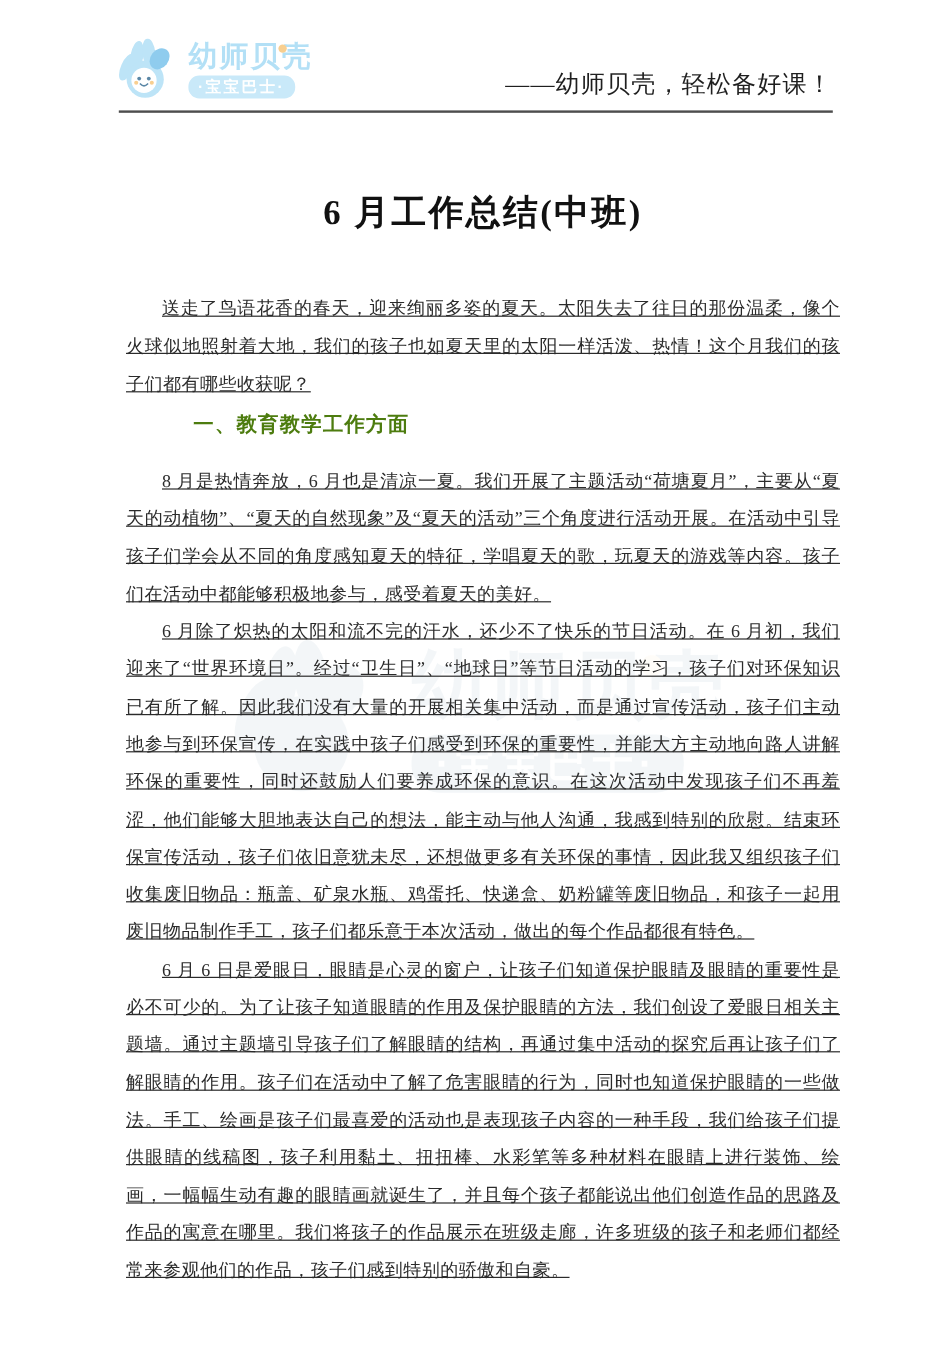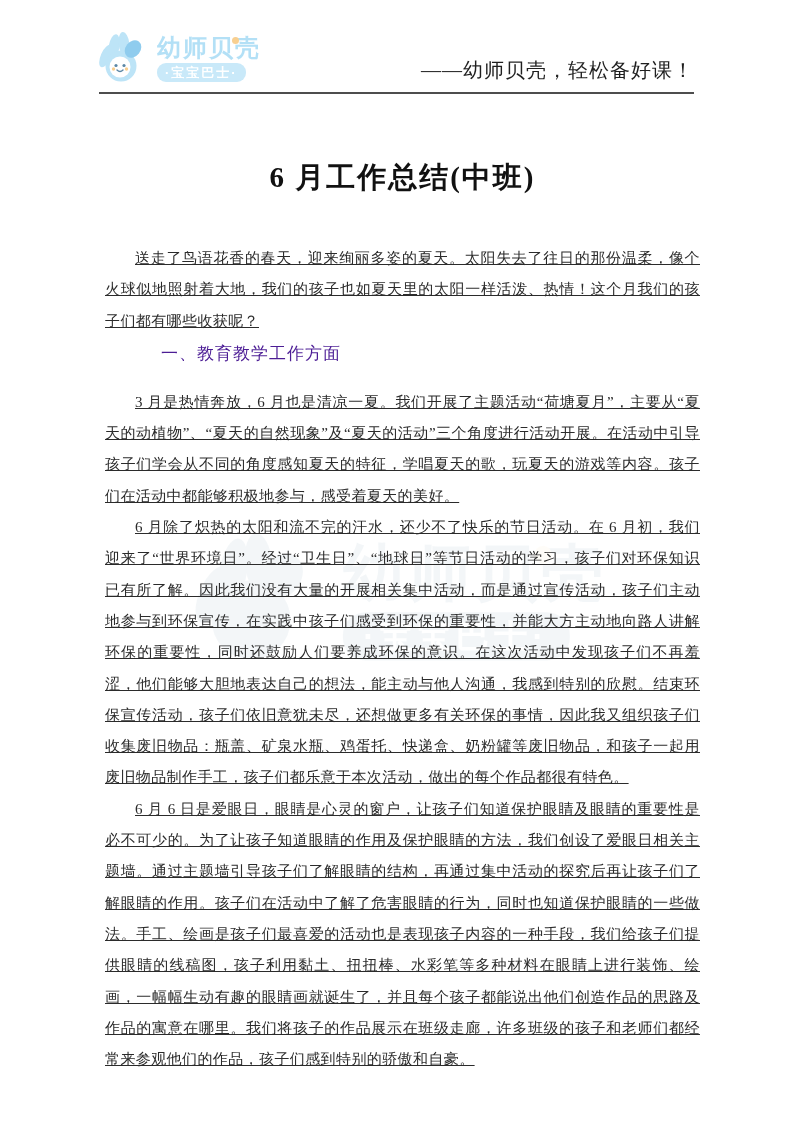--- a/index.html
+++ b/index.html
@@ -94,22 +94,22 @@
     line-height: 31.3px;
     text-align: justify;
     text-indent: 2em;
     letter-spacing: 0.4px;
     text-decoration: underline;
   }
   .para.intro { margin-top: 45px; }
   .section-heading {
     margin: 5px 0 22px 0;
     font-size: 17px;
-    font-weight: normal;
-    color: #4c1d95;
+    font-weight: bold;
+    color: #4d7c0f;
     text-indent: 3.3em;
     letter-spacing: 1px;
   }
   .para + .para { margin-top: 0; }
 
   
   .watermark {
     position: absolute;
     left: 195px;
     top: 528px;
@@ -172,18 +172,18 @@
     </div>
   </div>
 
   <div class="content">
     <h1 class="doc-title">6 月工作总结(中班)</h1>
 
     <p class="para intro">送走了鸟语花香的春天，迎来绚丽多姿的夏天。太阳失去了往日的那份温柔，像个火球似地照射着大地，我们的孩子也如夏天里的太阳一样活泼、热情！这个月我们的孩子们都有哪些收获呢？</p>
 
     <h2 class="section-heading">一、教育教学工作方面</h2>
 
-    <p class="para">3 月是热情奔放，6 月也是清凉一夏。我们开展了主题活动“荷塘夏月”，主要从“夏天的动植物”、“夏天的自然现象”及“夏天的活动”三个角度进行活动开展。在活动中引导孩子们学会从不同的角度感知夏天的特征，学唱夏天的歌，玩夏天的游戏等内容。孩子们在活动中都能够积极地参与，感受着夏天的美好。</p>
+    <p class="para">8 月是热情奔放，6 月也是清凉一夏。我们开展了主题活动“荷塘夏月”，主要从“夏天的动植物”、“夏天的自然现象”及“夏天的活动”三个角度进行活动开展。在活动中引导孩子们学会从不同的角度感知夏天的特征，学唱夏天的歌，玩夏天的游戏等内容。孩子们在活动中都能够积极地参与，感受着夏天的美好。</p>
     <p class="para">6 月除了炽热的太阳和流不完的汗水，还少不了快乐的节日活动。在 6 月初，我们迎来了“世界环境日”。经过“卫生日”、“地球日”等节日活动的学习，孩子们对环保知识已有所了解。因此我们没有大量的开展相关集中活动，而是通过宣传活动，孩子们主动地参与到环保宣传，在实践中孩子们感受到环保的重要性，并能大方主动地向路人讲解环保的重要性，同时还鼓励人们要养成环保的意识。在这次活动中发现孩子们不再羞涩，他们能够大胆地表达自己的想法，能主动与他人沟通，我感到特别的欣慰。结束环保宣传活动，孩子们依旧意犹未尽，还想做更多有关环保的事情，因此我又组织孩子们收集废旧物品：瓶盖、矿泉水瓶、鸡蛋托、快递盒、奶粉罐等废旧物品，和孩子一起用废旧物品制作手工，孩子们都乐意于本次活动，做出的每个作品都很有特色。</p>
     <p class="para">6 月 6 日是爱眼日，眼睛是心灵的窗户，让孩子们知道保护眼睛及眼睛的重要性是必不可少的。为了让孩子知道眼睛的作用及保护眼睛的方法，我们创设了爱眼日相关主题墙。通过主题墙引导孩子们了解眼睛的结构，再通过集中活动的探究后再让孩子们了解眼睛的作用。孩子们在活动中了解了危害眼睛的行为，同时也知道保护眼睛的一些做法。手工、绘画是孩子们最喜爱的活动也是表现孩子内容的一种手段，我们给孩子们提供眼睛的线稿图，孩子利用黏土、扭扭棒、水彩笔等多种材料在眼睛上进行装饰、绘画，一幅幅生动有趣的眼睛画就诞生了，并且每个孩子都能说出他们创造作品的思路及作品的寓意在哪里。我们将孩子的作品展示在班级走廊，许多班级的孩子和老师们都经常来参观他们的作品，孩子们感到特别的骄傲和自豪。</p>
   </div>
 
 </div>
 
 </body></html>

